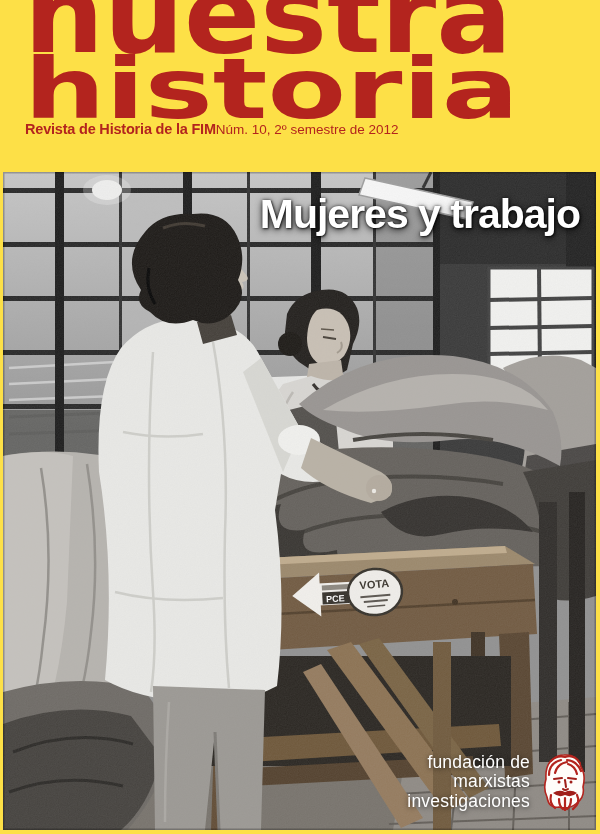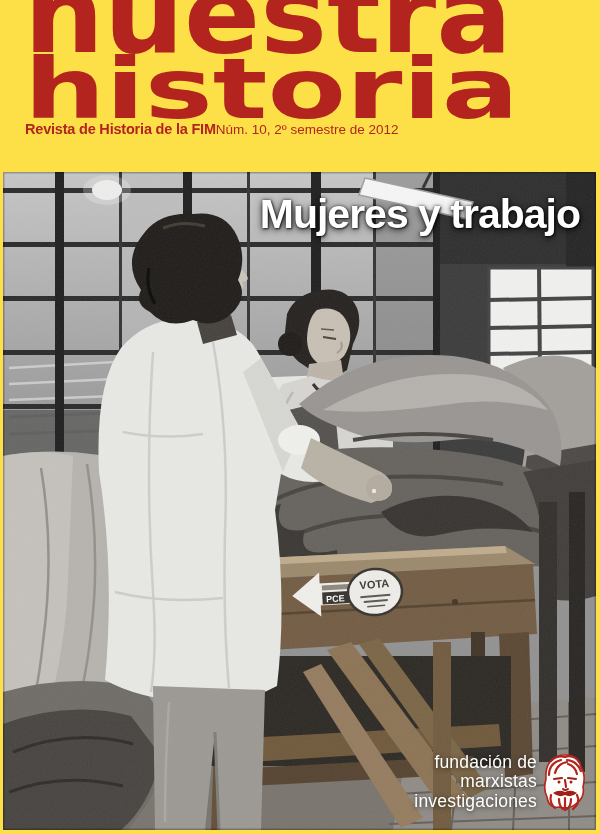--- a/index.html
+++ b/index.html
@@ -35,21 +35,21 @@
   .cover-title{
     position:absolute;top:19px;right:16px;
     font-size:41px;font-weight:bold;color:#ffffff;
     letter-spacing:-1px;white-space:nowrap;
     text-shadow:0 2px 7px rgba(0,0,0,.8),0 0 3px rgba(0,0,0,.55),1px 1px 2px rgba(0,0,0,.6);
     text-align:right;
   }
 
   .publisher{
     position:absolute;right:9px;bottom:19px;
-    display:flex;align-items:center;gap:4px;
+    display:flex;align-items:center;gap:11px;
   }
   .publisher-name{
     text-align:right;color:#ffffff;
     font-size:17.5px;line-height:19.5px;letter-spacing:.2px;
     text-shadow:0 1px 5px rgba(0,0,0,.65);
   }
   .marx-icon{display:block;}
 </style>
 </head>
 <body>

